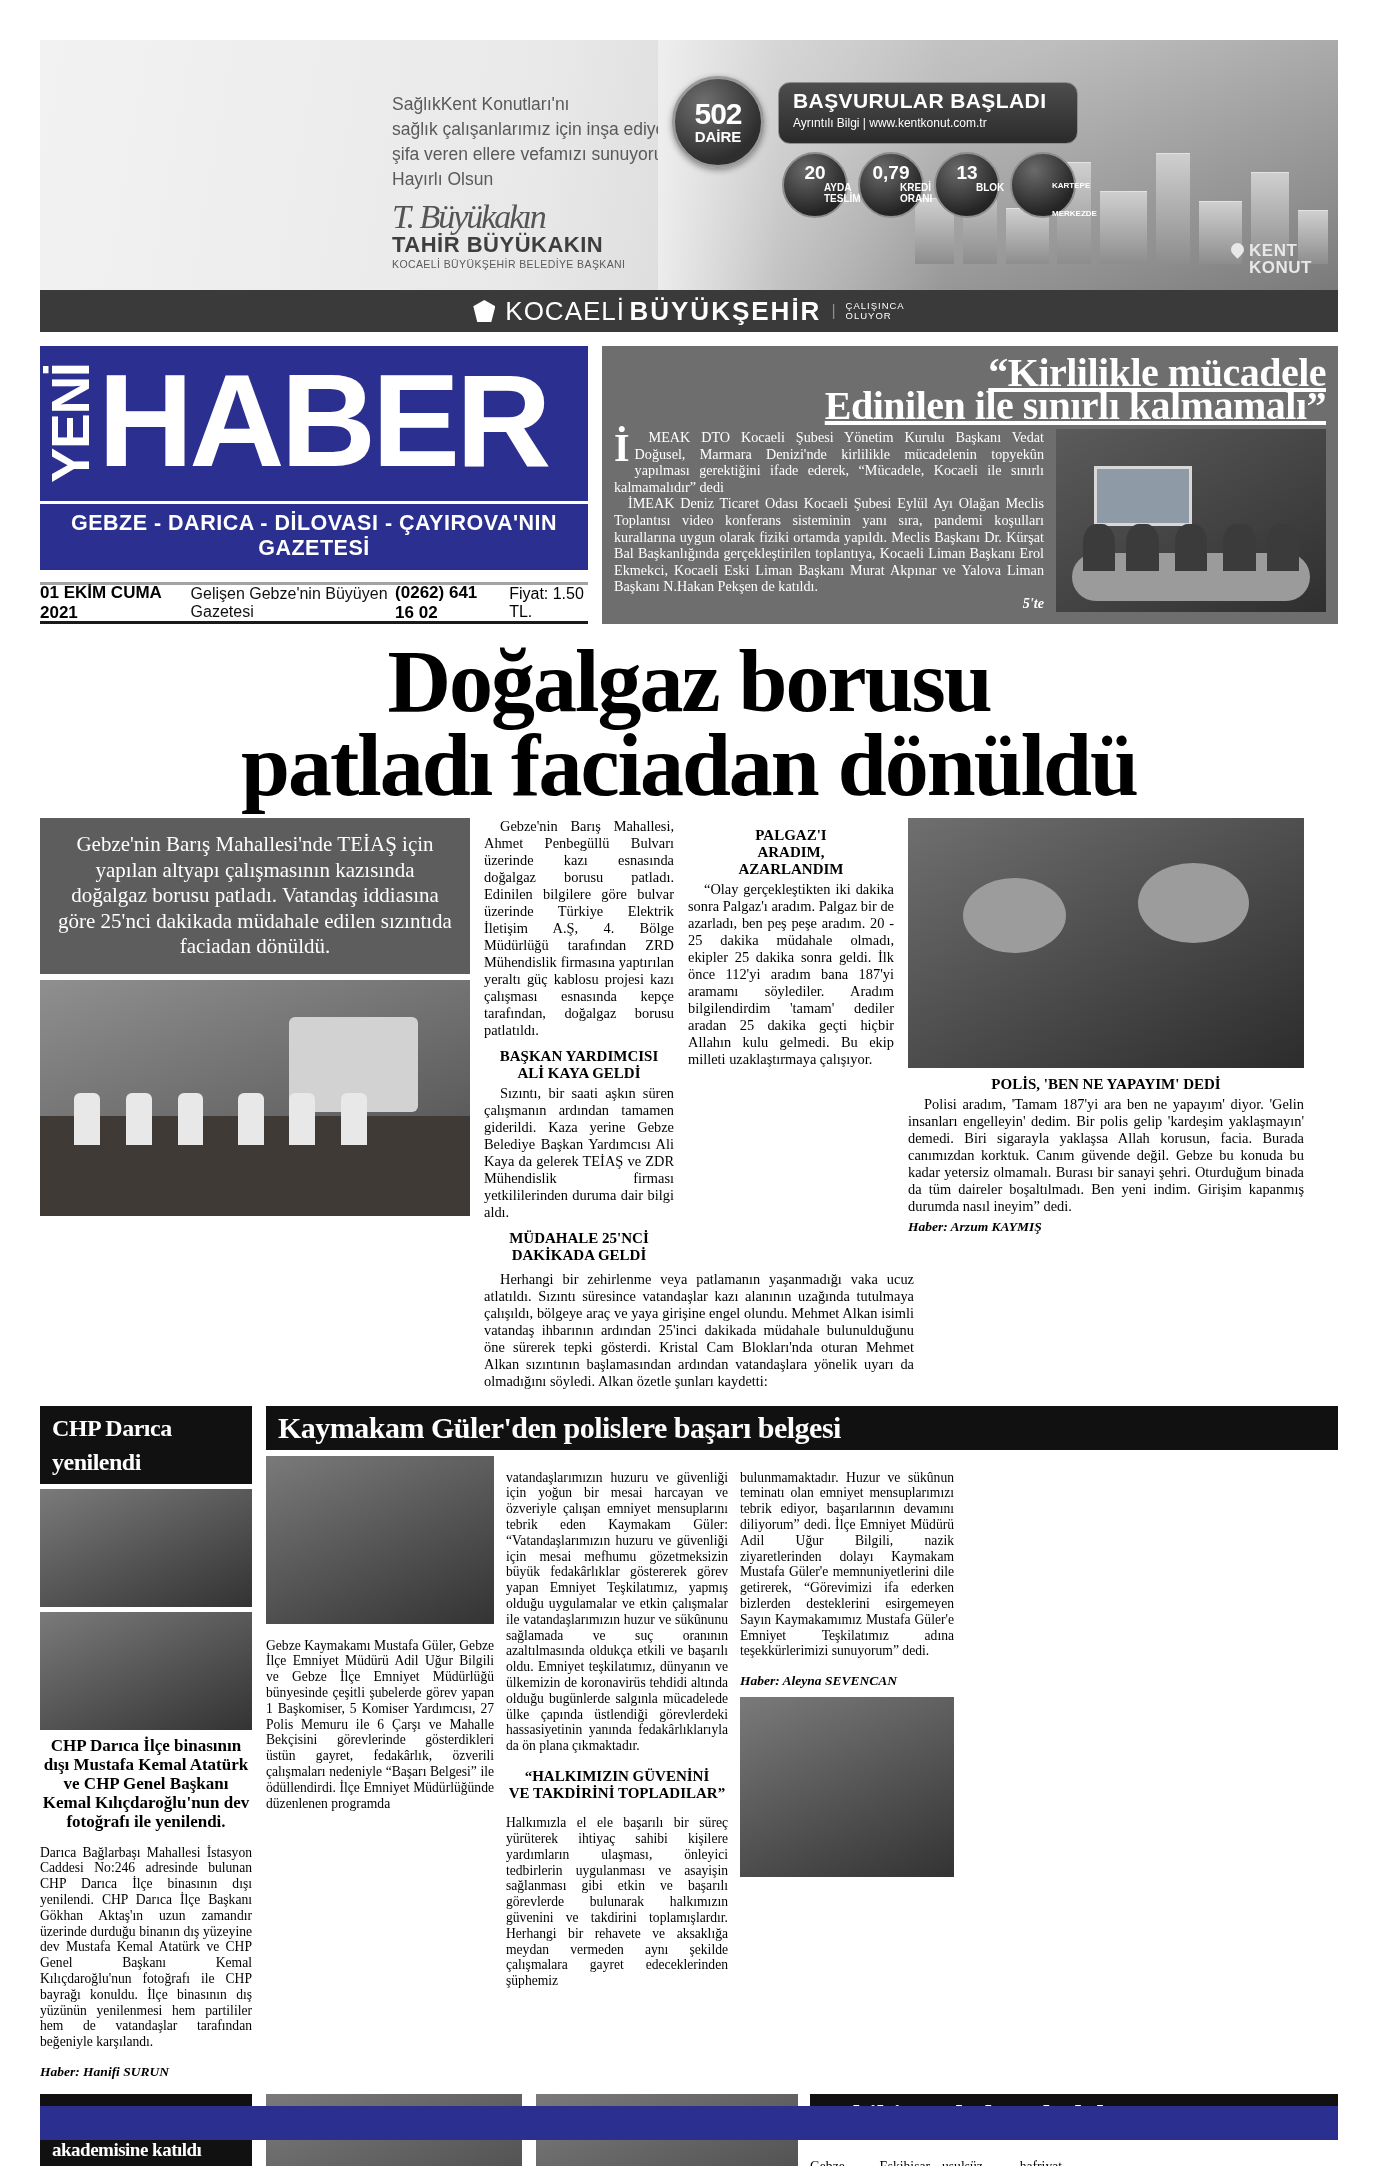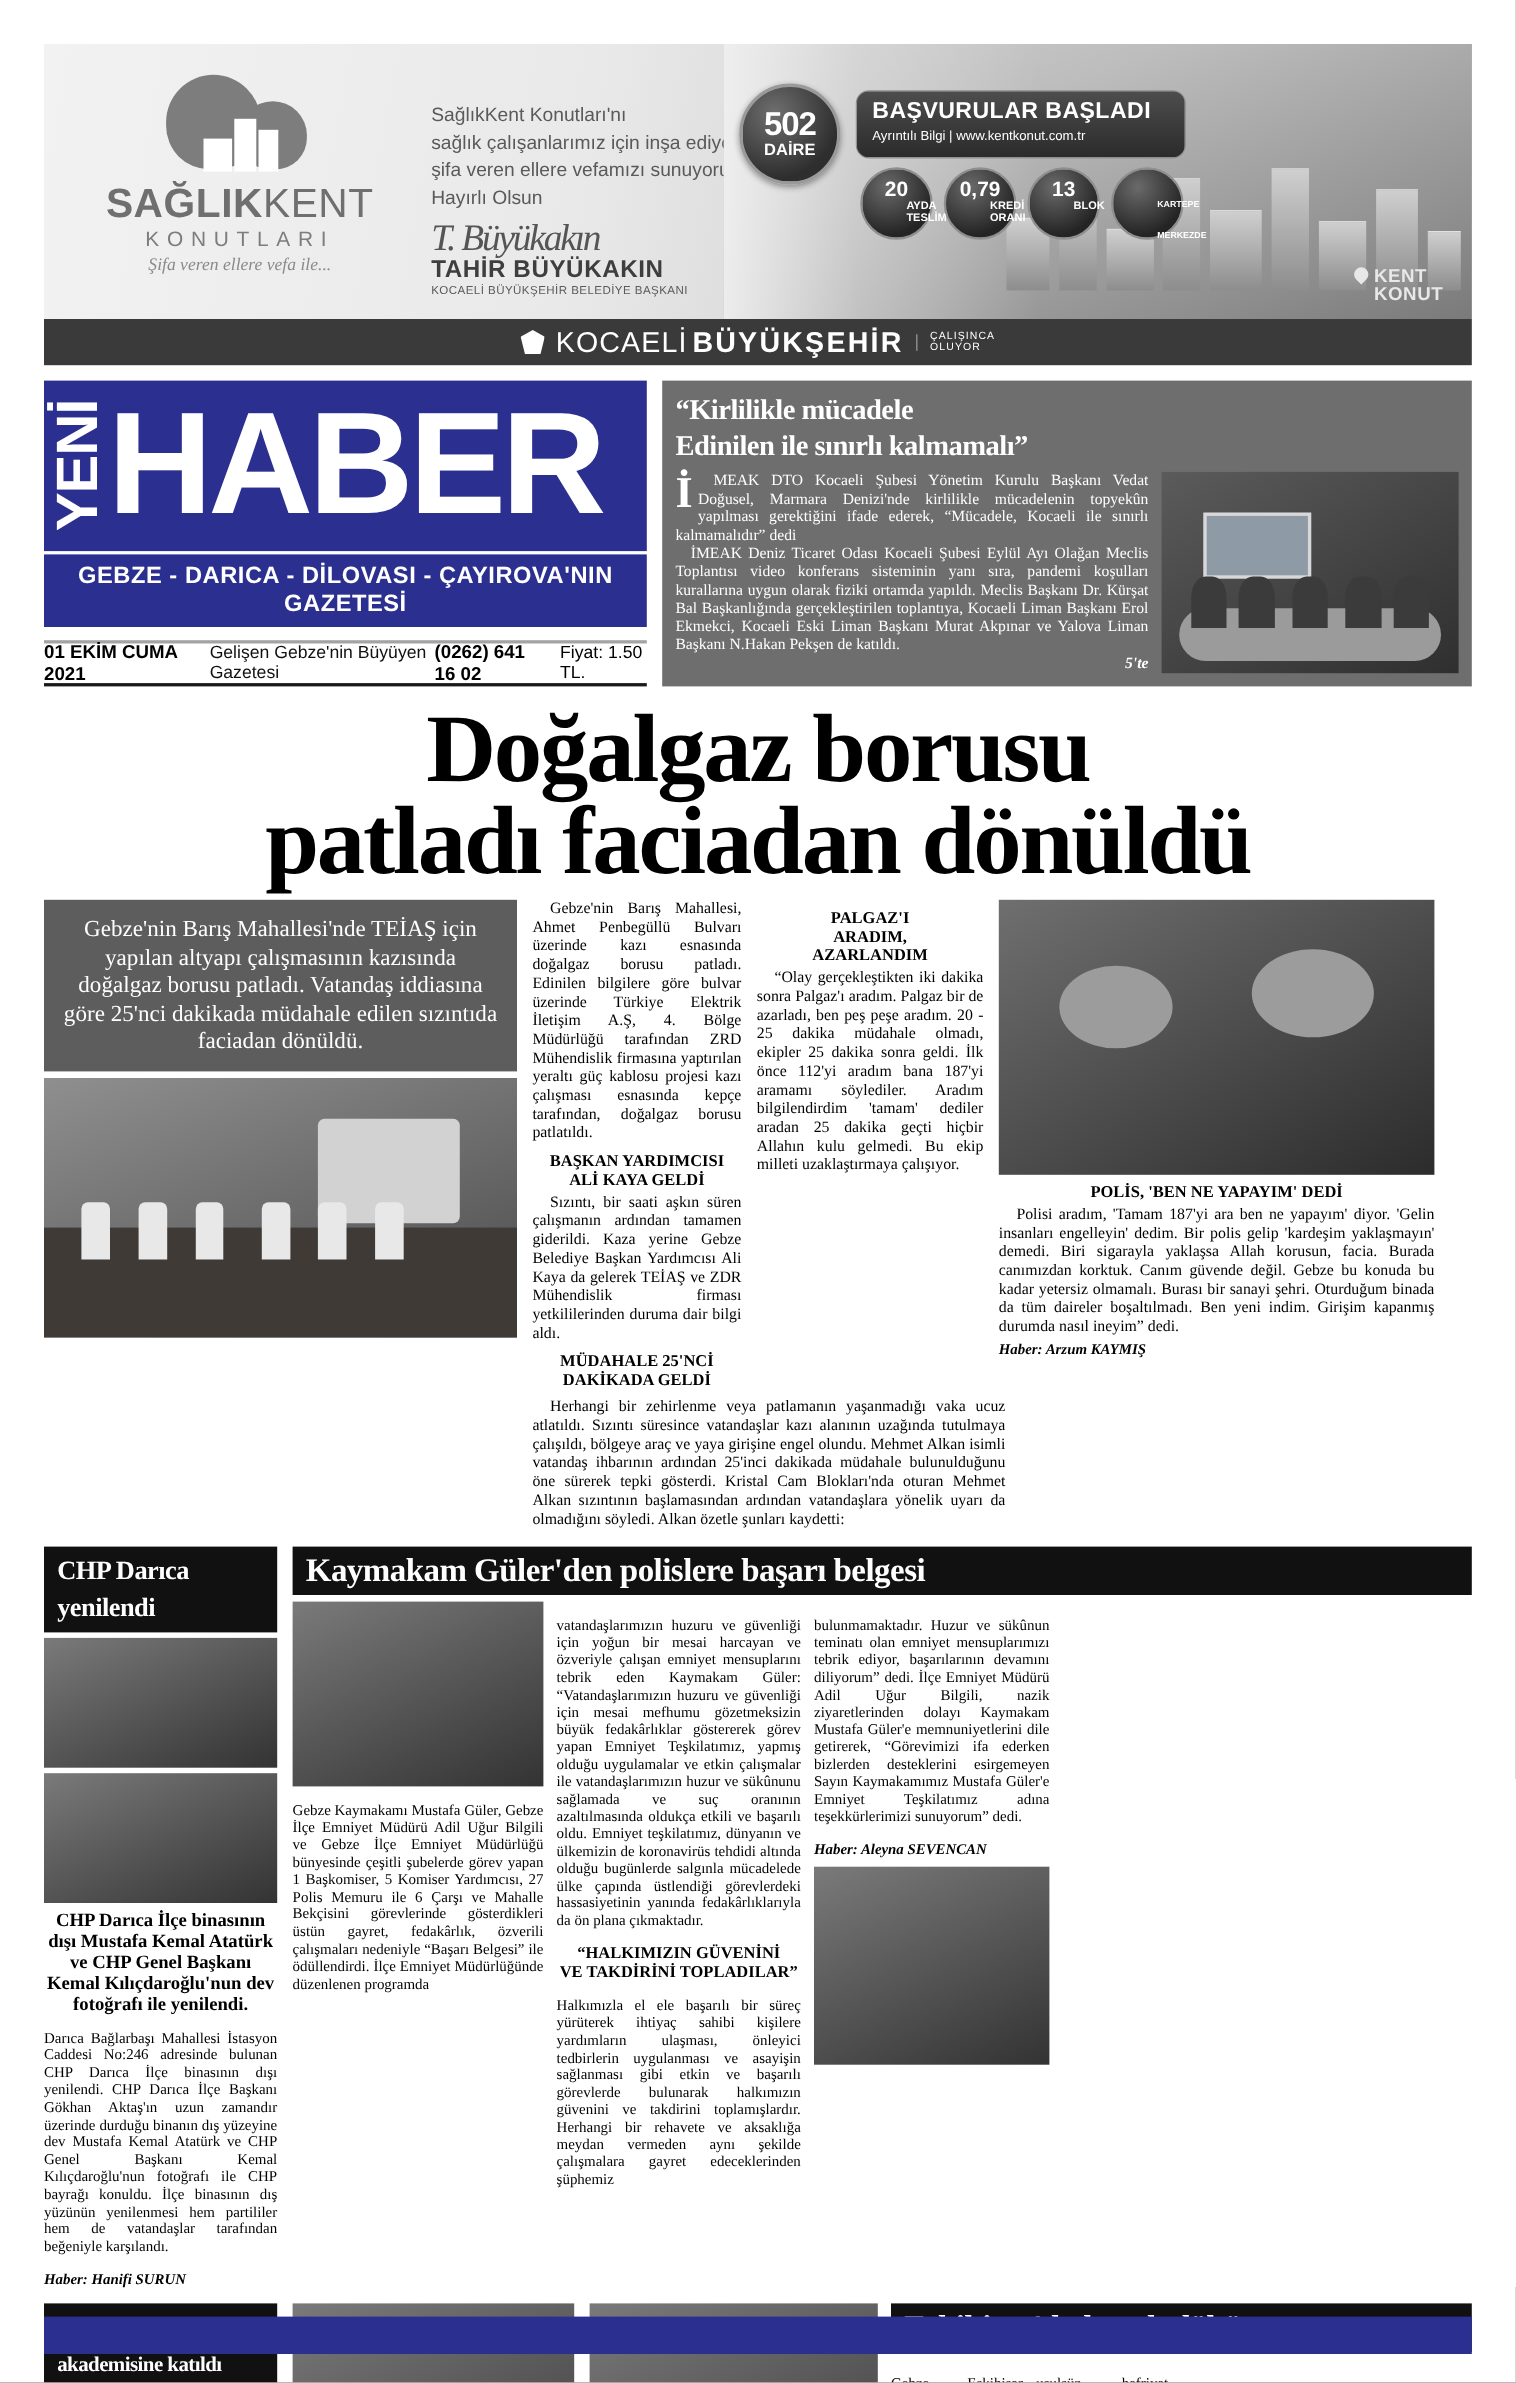--- a/index.html
+++ b/index.html
@@ -78,21 +78,21 @@
       font-weight:700;font-size:21.5px;letter-spacing:.5px;padding:7px 0 9px;margin-top:3px;}
   .dateline{display:flex;align-items:center;border-top:3px solid #a3a3a3;border-bottom:3px solid #1a1a1a;
       margin-top:12px;height:36px;font-family:"Liberation Sans",sans-serif;}
   .dateline .d{font-weight:700;font-size:17px;padding-right:24px;}
   .dateline .t{font-size:16px;color:#111;}
   .dateline .sp{flex:1;}
   .dateline .ph{font-weight:700;font-size:17px;}
   .dateline .pr{font-size:16px;margin-left:14px;}
 
   .right-art{width:736px;background:#6e6e6e;color:#fff;padding:10px 12px 8px;box-sizing:border-box;}
-  .ra-title{text-align:left;font-weight:700;font-size:26px;line-height:33px;letter-spacing:-.5px;}
+  .ra-title{text-align:right;font-weight:700;font-size:40px;line-height:33px;letter-spacing:-.5px;text-decoration:underline;}
   .ra-body{display:flex;gap:12px;margin-top:7px;}
   .ra-text{width:430px;font-size:14.2px;line-height:16.6px;text-align:justify;}
   .ra-text .dropcap{float:left;font-size:40px;line-height:34px;font-weight:700;padding:2px 5px 0 0;}
   .ra-text p{margin:0;text-indent:14px;}
   .ra-photo{flex:1;background:linear-gradient(150deg,#5b5b5b,#2f2f2f);position:relative;overflow:hidden;}
   .ra-photo .scr{position:absolute;left:14%;top:20%;width:34%;height:30%;background:#8e9aa6;border:3px solid #d8d8d8;}
   .ra-photo .tbl{position:absolute;left:6%;bottom:6%;width:88%;height:26%;background:#9b9b9b;border-radius:40px;}
   .ra-photo .pp{position:absolute;bottom:22%;width:12%;height:26%;background:#3b3b3b;border-radius:40% 40% 0 0;}
 
   
@@ -145,36 +145,20 @@
   .footer-bar{position:absolute;left:40px;bottom:26px;width:1298px;height:34px;background:#2b2f8f;}
 </style>
 </head>
 <body>
 
 <div class="page">
  <div class="inner">
 
   <div class="ad">
 
-    <div class="ad-left">
-      <div class="sk-mark">
-        <div class="h1"></div>
-            <div class="h2"></div>
-        <div class="bld">
-          <i style="left:0;top:18px;width:26px;height:30px;"></i>
-          <i style="left:28px;top:0;width:20px;height:48px;"></i>
-          <i style="left:50px;top:10px;width:18px;height:38px;"></i>
-        </div>
-      </div>
-      <div class="sk-name">
-        <b>SAĞLIK</b><span>KENT</span>
-      </div>
-      <div class="sk-sub">KONUTLARI</div>
-      <div class="sk-slog">Şifa veren ellere vefa ile...</div>
-    </div>
 
     <div class="ad-mid">
       <div class="l">SağlıkKent Konutları'nı</div>
       <div class="l">sağlık çalışanlarımız için inşa ediyor,</div>
       <div class="l">şifa veren ellere vefamızı sunuyoruz.</div>
       <div class="l">Hayırlı Olsun</div>
       <div class="sig">T. Büyükakın</div>
       <div class="nm">TAHİR BÜYÜKAKIN</div>
       <div class="ttl">KOCAELİ BÜYÜKŞEHİR BELEDİYE BAŞKANI</div>
     </div>

